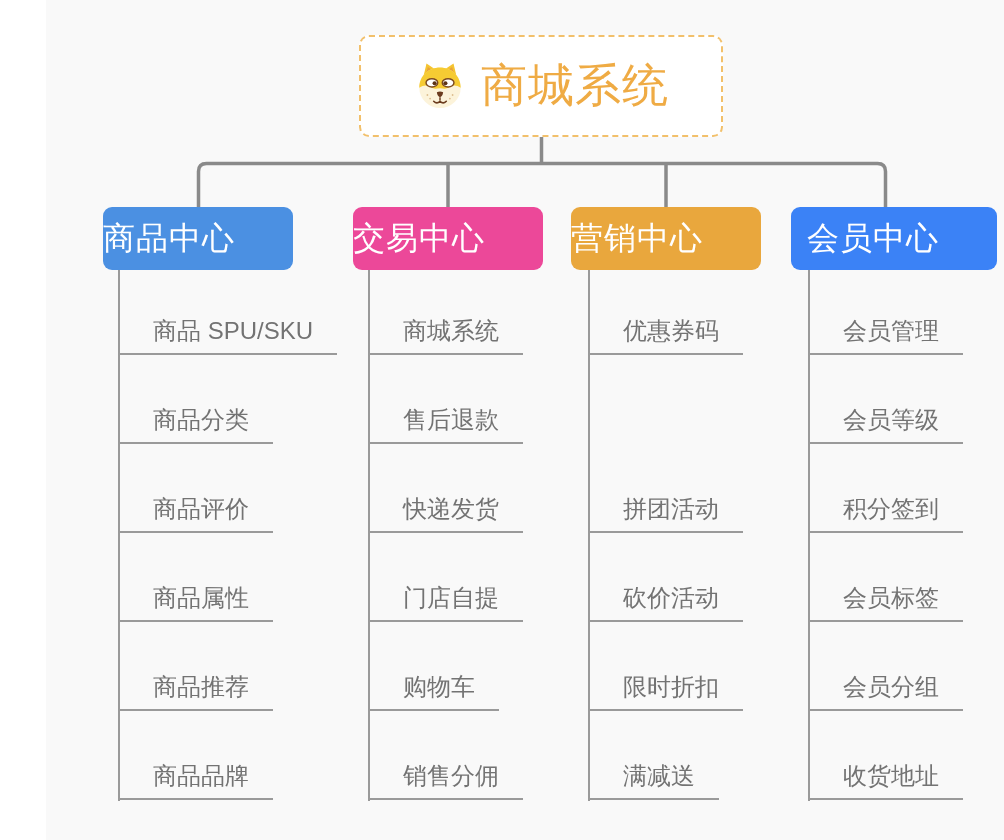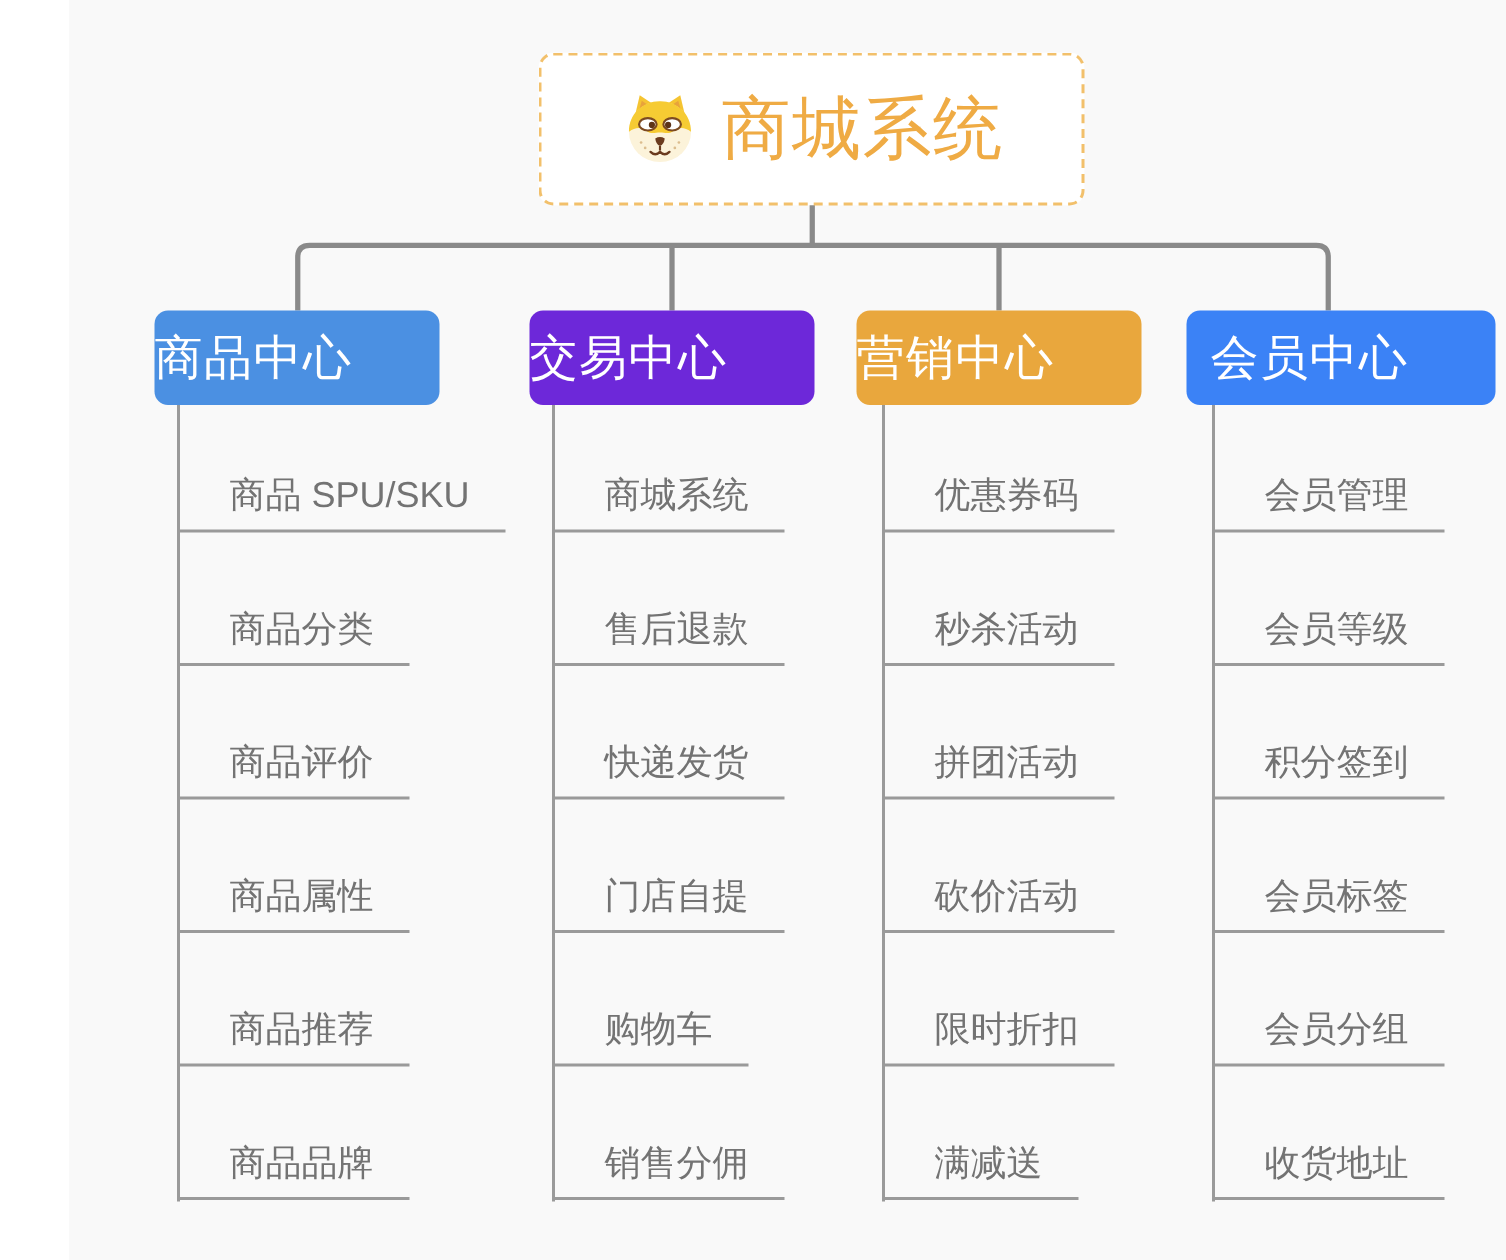--- a/index.html
+++ b/index.html
@@ -71,21 +71,21 @@
       <circle cx="19" cy="42" r="1" fill="#dcbd8e"></circle>
       <circle cx="44" cy="38" r="1" fill="#dcbd8e"></circle>
       <circle cx="41" cy="42" r="1" fill="#dcbd8e"></circle>
     </svg>
     <span class="root-label" style="color: rgb(239, 171, 68);">商城系统</span>
   </div>
 
   <div class="branch b0" style="background-color: rgb(75, 144, 226);">
     <span>商品中心</span>
   </div>
-  <div class="branch b1" style="background-color: #6d28d9;">
+  <div class="branch b1" style="background-color: #ec4899;">
     <span>交易中心</span>
   </div>
   <div class="branch b2" style="background-color: rgb(233, 167, 61);">
     <span>营销中心</span>
   </div>
   <div class="branch b3" style="background-color: #3b82f6; padding-left: 16px;">
     <span>会员中心</span>
   </div>
 
   <div class="leaf c0 r0">商品 SPU/SKU</div>
@@ -96,21 +96,20 @@
   <div class="leaf c0 r5">商品品牌</div>
 
   <div class="leaf c1 r0">商城系统</div>
   <div class="leaf c1 r1">售后退款</div>
   <div class="leaf c1 r2">快递发货</div>
   <div class="leaf c1 r3">门店自提</div>
   <div class="leaf c1 r4">购物车</div>
   <div class="leaf c1 r5">销售分佣</div>
 
   <div class="leaf c2 r0">优惠券码</div>
-  <div class="leaf c2 r1">秒杀活动</div>
   <div class="leaf c2 r2">拼团活动</div>
   <div class="leaf c2 r3">砍价活动</div>
   <div class="leaf c2 r4">限时折扣</div>
   <div class="leaf c2 r5">满减送</div>
 
   <div class="leaf c3 r0">会员管理</div>
   <div class="leaf c3 r1">会员等级</div>
   <div class="leaf c3 r2">积分签到</div>
   <div class="leaf c3 r3">会员标签</div>
   <div class="leaf c3 r4">会员分组</div>

